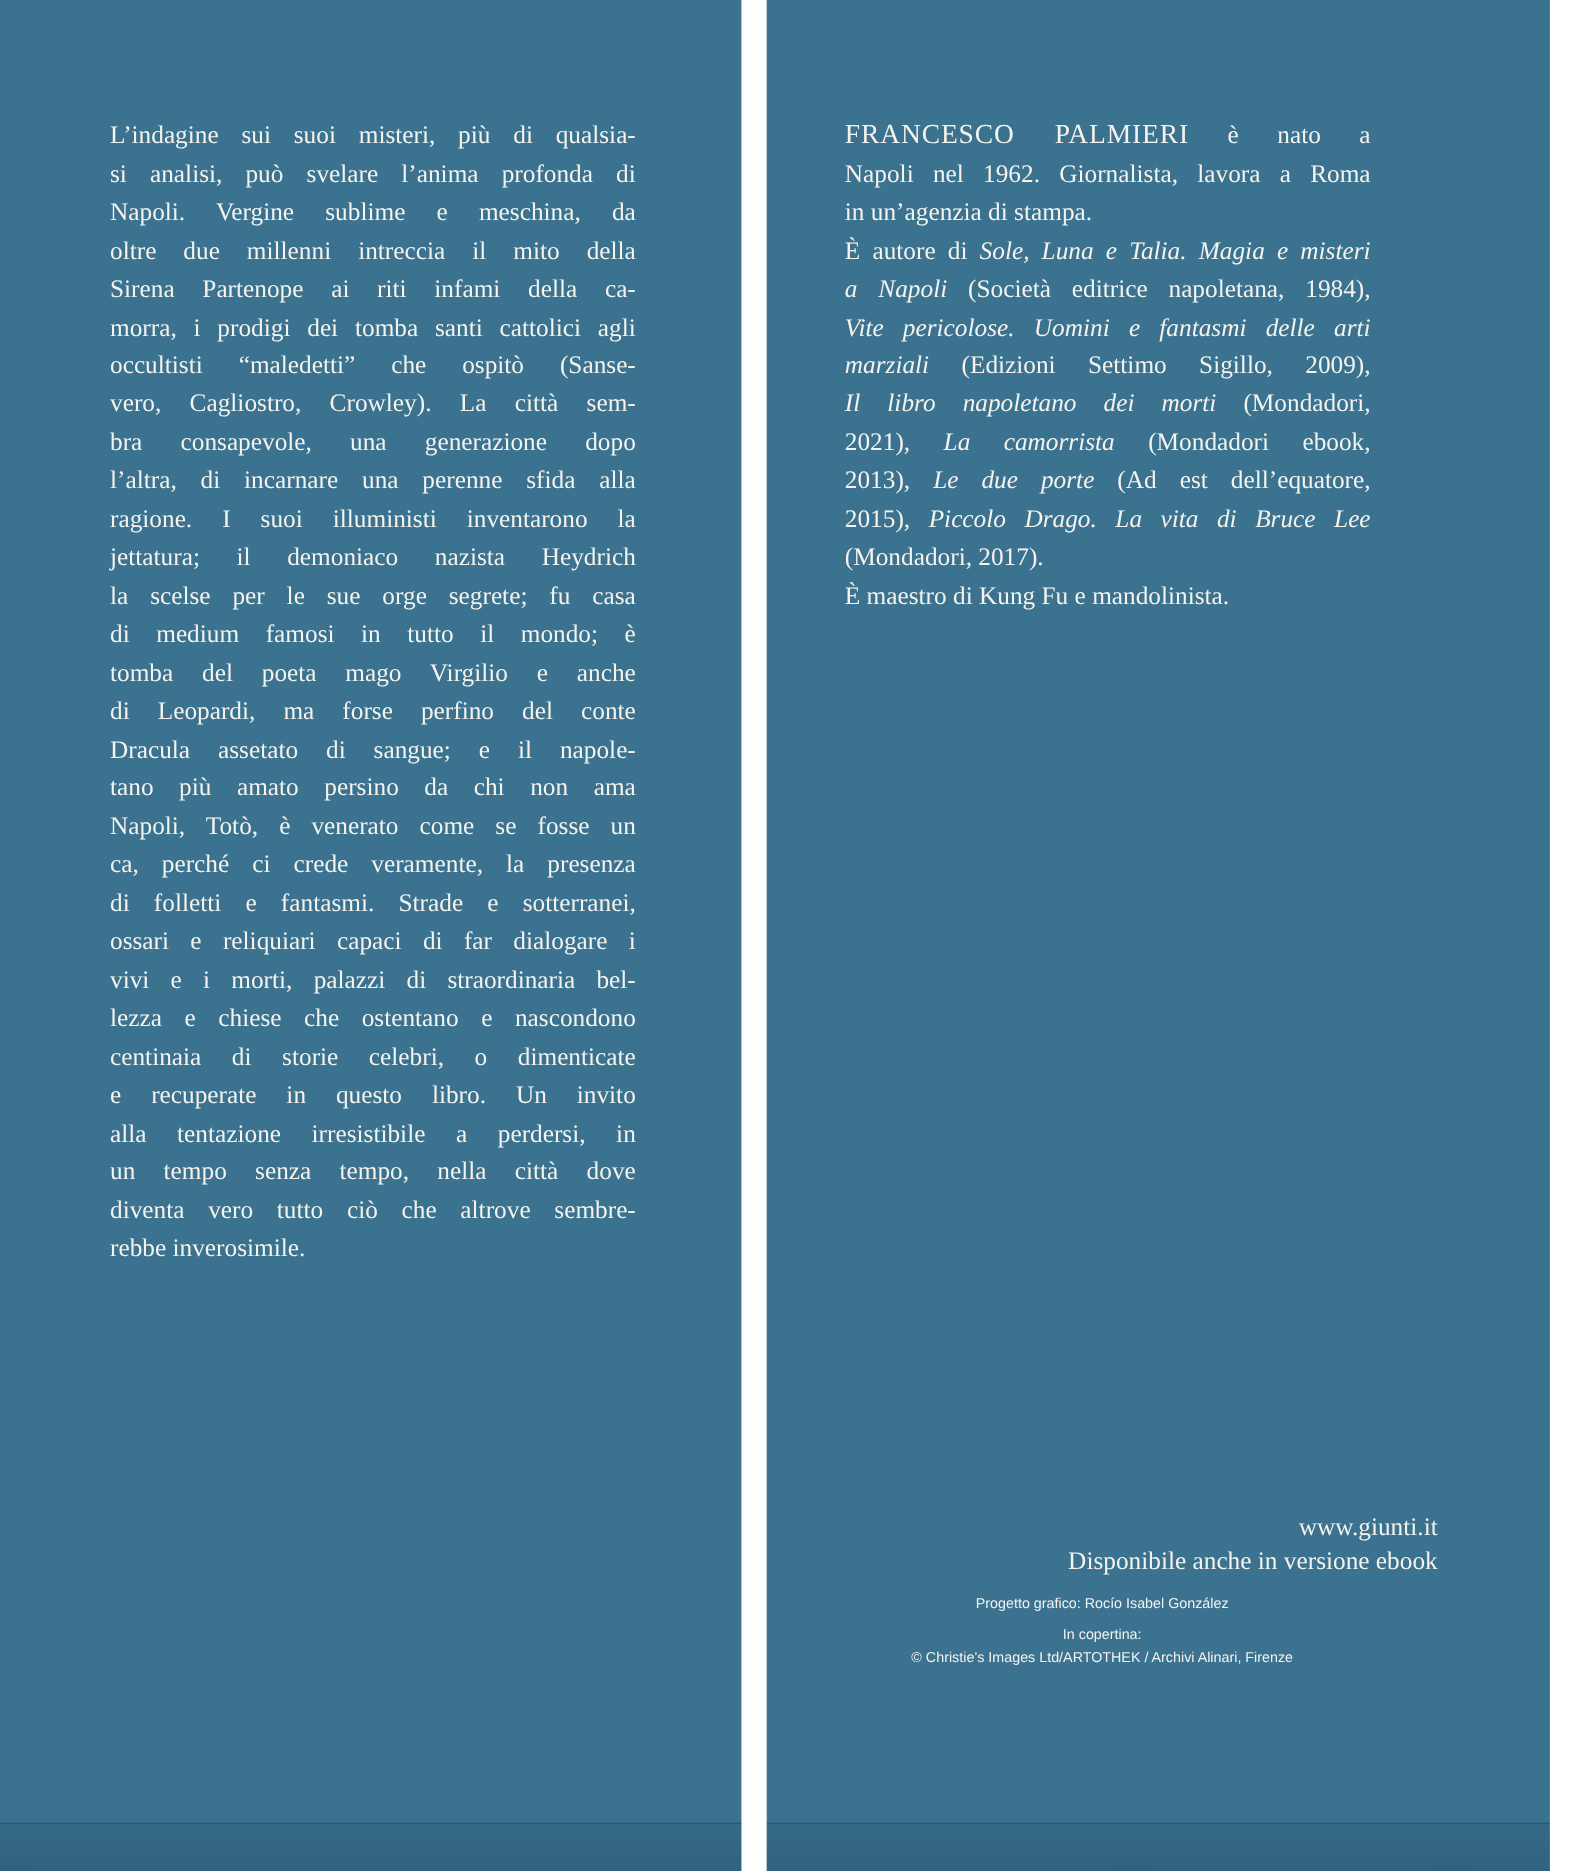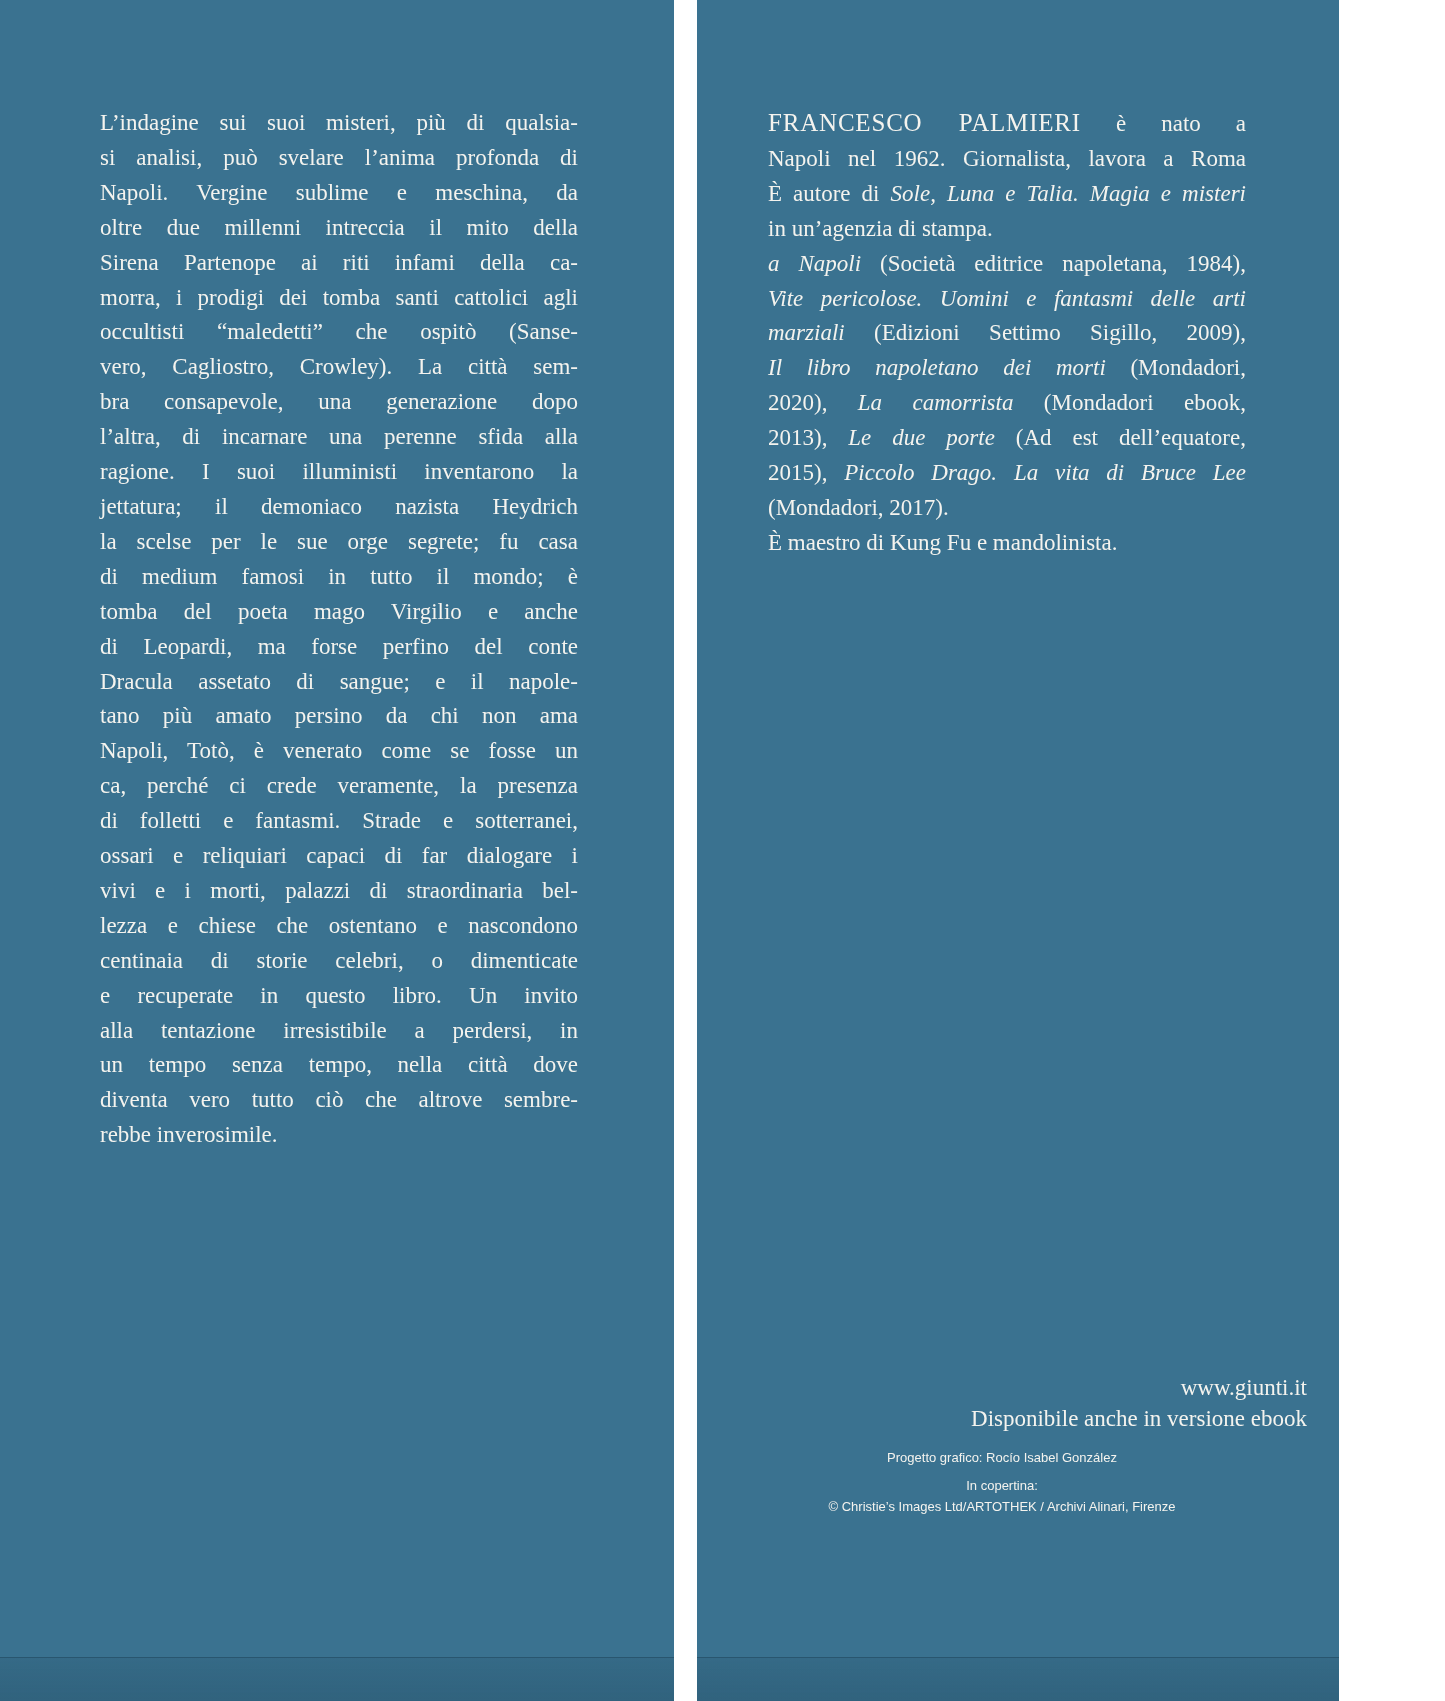--- a/index.html
+++ b/index.html
@@ -19,21 +19,21 @@
     overflow: hidden;
   }
   .flap {
     position: absolute;
     top: 0;
     height: 1701px;
     background: var(--flap-bg);
     color: var(--text);
   }
   .flap.left  { left: 0;     width: 674px; }
-  .flap.right { left: 697px; width: 642px; }
+  .flap.right { left: 697px; width: 712px; }
 
   .flap-text {
     position: absolute;
     font-size: 23px;
     line-height: 34.9px;
     color: var(--text);
   }
   .left .flap-text  { left: 100px; top: 106px; width: 478px; }
   .right .flap-text { left: 71px;  top: 106px; width: 478px; }
 
@@ -120,27 +120,27 @@
         <div class="line"><span>diventa vero tutto ciò che altrove sembre-</span></div>
         <div class="line end"><span>rebbe inverosimile.</span></div>
       </div>
     <div class="fold-shadow"></div>
   </section>
 
   <section class="flap right">
     <div class="flap-text" id="right-lines">
         <div class="line"><span class="caps">FRANCESCO PALMIERI</span><span> è nato a</span></div>
         <div class="line"><span>Napoli nel 1962. Giornalista, lavora a Roma</span></div>
+        <div class="line end"><span>in un’agenzia di stampa.</span></div>
         <div class="line"><span>È autore di </span><span class="i">Sole, Luna e Talia. Magia e misteri</span></div>
-        <div class="line end"><span>in un’agenzia di stampa.</span></div>
         <div class="line"><span class="i">a Napoli</span><span> (Società editrice napoletana, 1984),</span></div>
         <div class="line"><span class="i">Vite pericolose. Uomini e fantasmi delle arti</span></div>
         <div class="line"><span class="i">marziali</span><span> (Edizioni Settimo Sigillo, 2009),</span></div>
         <div class="line"><span class="i">Il libro napoletano dei morti</span><span> (Mondadori,</span></div>
-        <div class="line"><span>2020), </span><span class="i">La camorrista</span><span> (Mondadori ebook,</span></div>
+        <div class="line"><span>2021), </span><span class="i">La camorrista</span><span> (Mondadori ebook,</span></div>
         <div class="line"><span>2013), </span><span class="i">Le due porte</span><span> (Ad est dell’equatore,</span></div>
         <div class="line"><span>2015), </span><span class="i">Piccolo Drago. La vita di Bruce Lee</span></div>
         <div class="line end"><span>(Mondadori, 2017).</span></div>
         <div class="line end"><span>È maestro di Kung Fu e mandolinista.</span></div>
       </div>
 
     <div class="footer">
       <div class="f-serif">www.giunti.it</div>
       <div class="f-serif">Disponibile anche in versione ebook</div>
       <div class="f-sans design">Progetto grafico: Rocío Isabel González</div>

